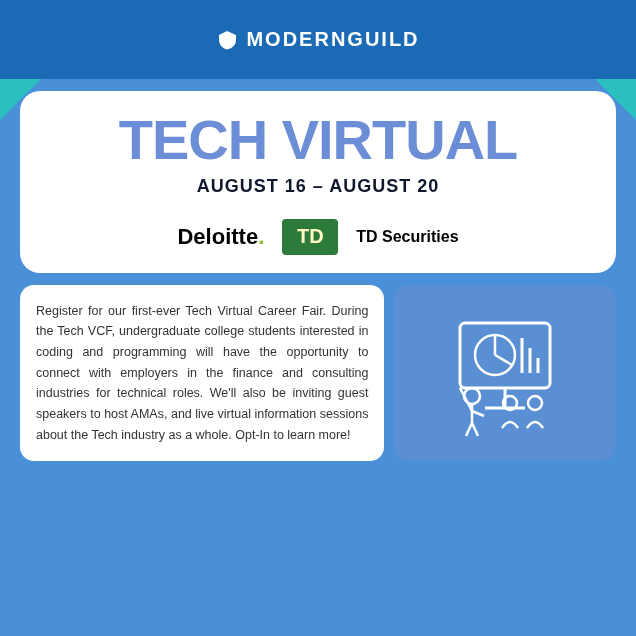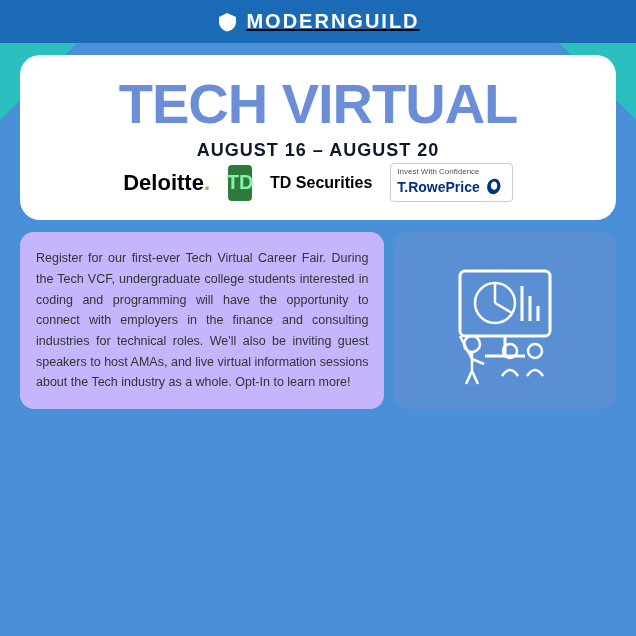--- a/index.html
+++ b/index.html
@@ -43,24 +43,23 @@
       border-left: 120px solid transparent;
     }
 
     
     .header {
       width: 100%;
       background: #1a6ab5;
       display: flex;
       align-items: center;
       justify-content: center;
-      padding: 10px 0;
+      padding: 28px 0;
       z-index: 10;
       gap: 8px;
-      text-decoration: underline;
     }
 
     .header-title {
       color: white;
       font-size: 20px;
       font-weight: 700;
       letter-spacing: 2px;
       text-transform: uppercase;
     }
 
@@ -96,41 +95,41 @@
       letter-spacing: 1px;
       margin-top: 6px;
       text-transform: uppercase;
     }
 
     .sponsors {
       display: flex;
       align-items: center;
       justify-content: center;
       gap: 18px;
-      margin-top: 2px;
+      margin-top: 22px;
       flex-wrap: nowrap;
     }
 
     .sponsor-deloitte {
       font-size: 22px;
       font-weight: 900;
       color: #000;
       font-family: 'Arial Black', sans-serif;
     }
 
     .sponsor-deloitte span {
       color: #86bc25;
     }
 
     .td-box {
       background: #2c7b3b;
-      color: #86efac;
+      color: #fef9c3;
       font-size: 20px;
       font-weight: 900;
-      width: 24px;
+      width: 56px;
       height: 36px;
       display: flex;
       align-items: center;
       justify-content: center;
       border-radius: 4px;
     }
 
     .sponsor-td-securities {
       font-size: 16px;
       font-weight: 700;
@@ -171,21 +170,21 @@
       display: flex;
       flex-direction: row;
       gap: 10px;
       margin: 0 20px 16px 20px;
       width: calc(100% - 40px);
       z-index: 5;
       align-items: stretch;
     }
 
     .description-card {
-      background: #c4b5fd;
+      background: #ffffff;
       border-radius: 14px;
       padding: 16px 16px;
       flex: 1.2;
       font-size: 12.5px;
       color: #333;
       line-height: 1.65;
       text-align: justify;
     }
 
     .icon-card {
@@ -223,29 +222,20 @@
     <div class="sponsors">
 
       <div class="sponsor-deloitte">
         Deloitte<span>.</span>
       </div>
 
       <div class="td-box">TD</div>
 
       <div class="sponsor-td-securities">TD Securities</div>
 
-      <div class="sponsor-trowe">
-        <div class="trowe-sub">Invest With Confidence</div>
-        <div class="trowe-logo-area">
-          <div class="trowe-brand">T.RowePrice</div>
-          <svg width="22" height="22" viewBox="0 0 24 24">
-            <path fill="#003087" d="M12 3C8 3 5 5.5 4 9c-1.5 4 0 8 3 10 1 .5 2 .8 3 .8 2 0 4-.8 5.5-2.5 1.5-1.7 2.5-4 2.5-6.3 0-4.4-2.7-8-6-8zm-1 12c-2 0-3.5-2-3.5-4.5S9 6 11 6s3.5 2 3.5 4.5S13 15 11 15z"></path>
-          </svg>
-        </div>
-      </div>
     </div>
   </div>
 
   <div class="bottom-section">
 
     <div class="description-card">
       <span>Register for our first-ever Tech Virtual Career Fair. During the Tech VCF, undergraduate college students interested in coding and programming will have the opportunity to connect with employers in the finance and consulting industries for technical roles. We'll also be inviting guest speakers to host AMAs, and live virtual information sessions about the Tech industry as a whole. Opt-In to learn more!</span>
     </div>
 
     <div class="icon-card">

